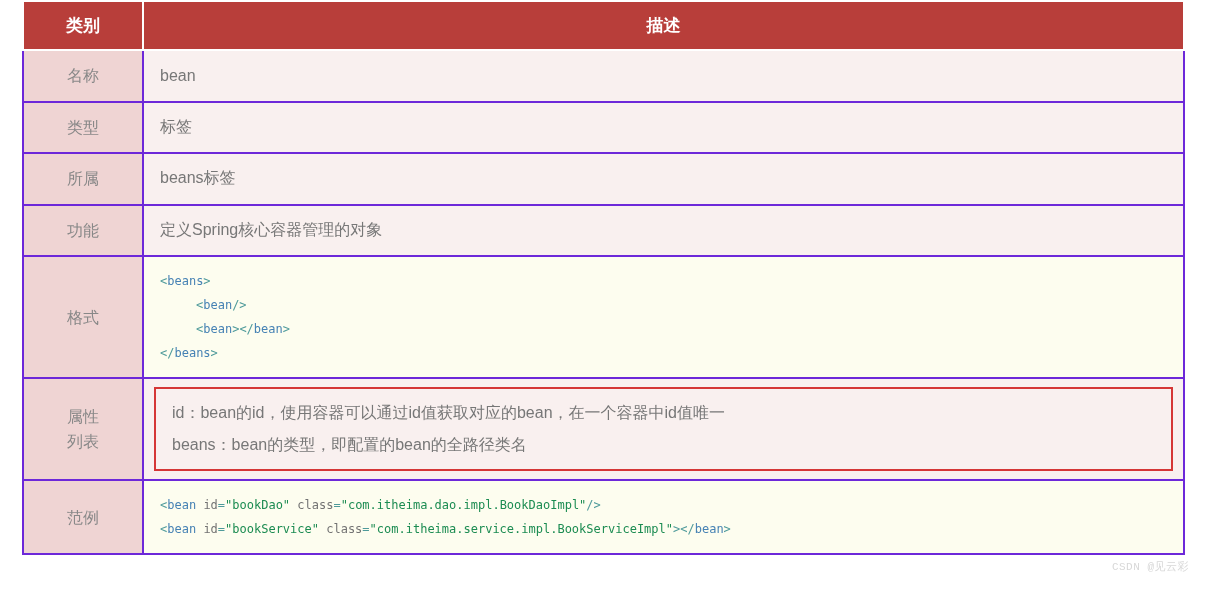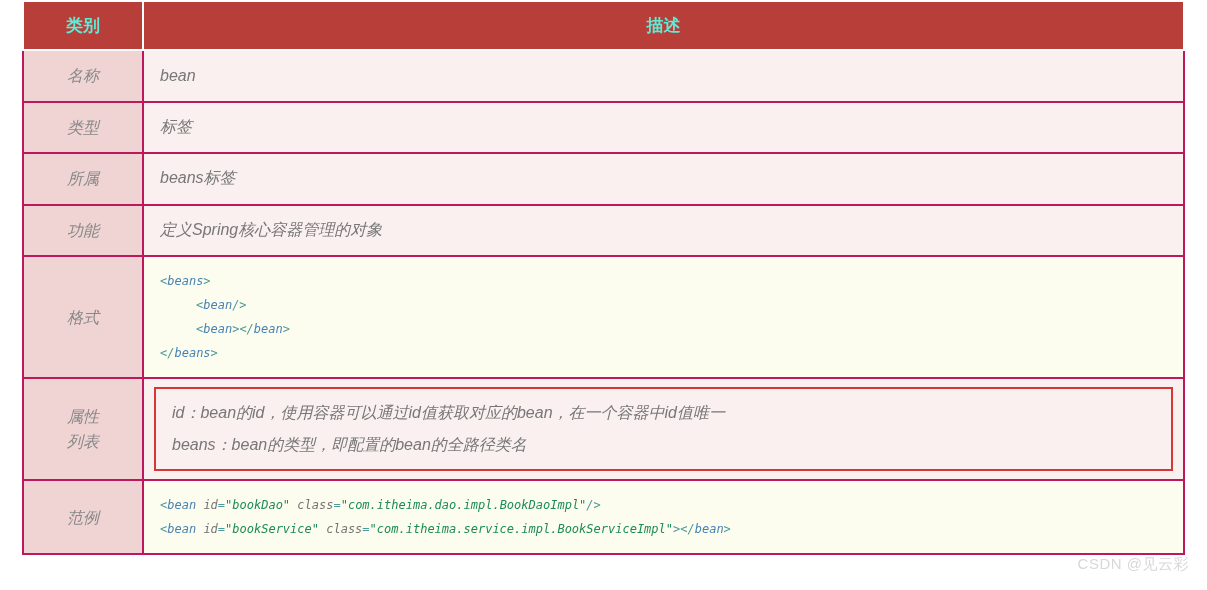--- a/index.html
+++ b/index.html
@@ -13,32 +13,31 @@
     font-size: 16px;
     color: #666;
   }
   table {
     width: 100%;
     border-collapse: collapse;
     border: 2px solid #fff;
   }
   th {
     background: #b83e3a;
-    color: #5eead4;
+    color: #ffffff;
     font-weight: 700;
     padding: 12px 10px;
     border: 2px solid #fff;
     font-size: 17px;
   }
   th.col-cat { width: 120px; }
   td {
-    border: 2px solid #be185d;
+    border: 2px solid #6d28d9;
     padding: 12px 16px;
     vertical-align: middle;
-    font-style: italic;
   }
   td.label {
     background: #efd4d3;
     color: #888;
     text-align: center;
     width: 120px;
     line-height: 1.6;
   }
   td.value-a { background: #f9f0ef; color: #777; }
   td.value-b { background: #fdfdef; color: #777; }
@@ -59,23 +58,23 @@
     border: 2px solid #d53636;
     padding: 8px 16px;
     margin: -4px -6px;
     line-height: 2.0;
   }
 
   .watermark {
     position: absolute;
     right: 18px;
     bottom: 16px;
-    font-size: 15px;
+    font-size: 11px;
     color: #d8d8d8;
-    font-family: Liberation Sans, sans-serif;
+    font-family: Liberation Mono, monospace;
     letter-spacing: 0.5px;
   }
 </style>
 </head>
 <body>
 
 <table>
   <thead>
     <tr>
       <th class="col-cat">类别</th>

